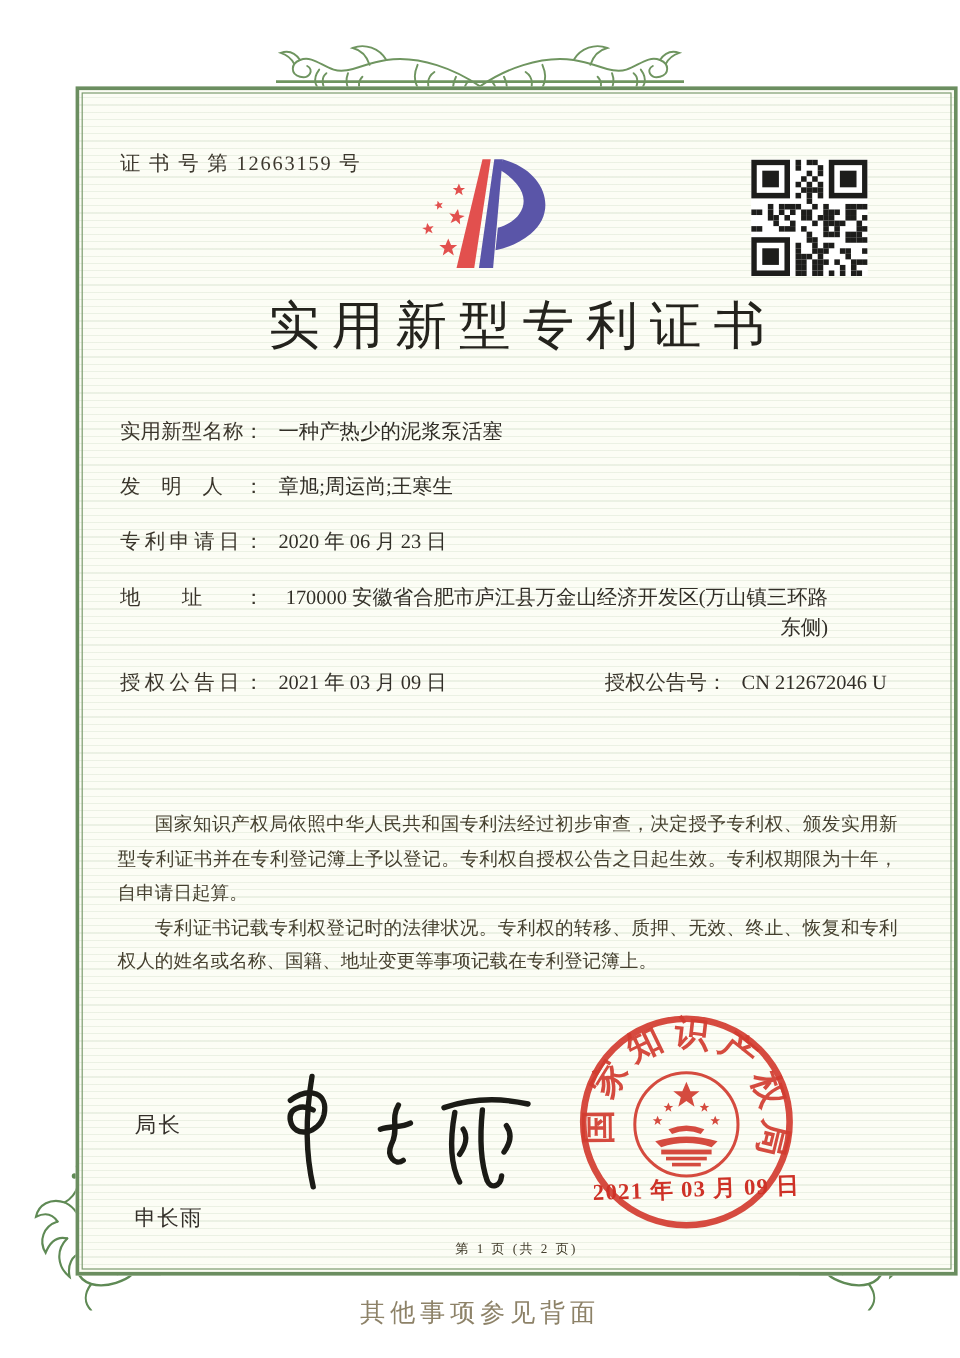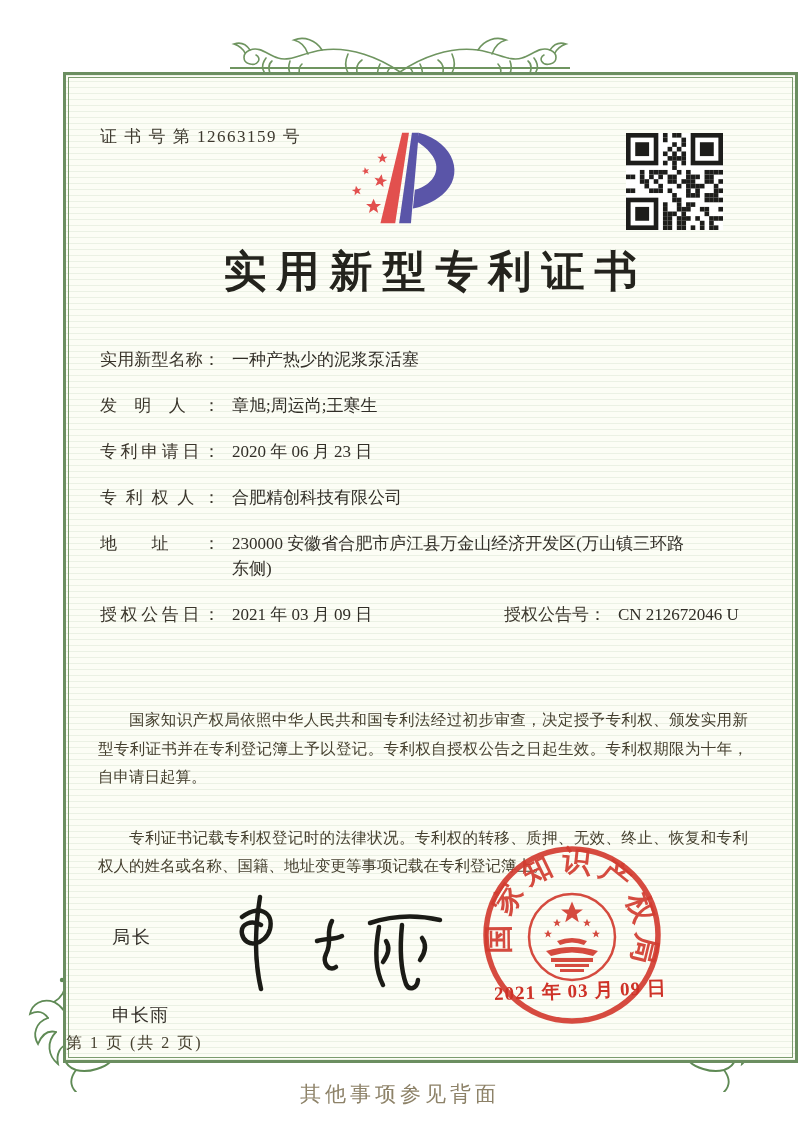--- a/index.html
+++ b/index.html
@@ -18,51 +18,51 @@
   }
   .frame::before { content:""; position:absolute; inset:2px; border:1px solid #7c9c6f; pointer-events:none; }
 
   .cert-no { position:absolute; left:34px; top:50px; font-size:17px; letter-spacing:1.5px; color:#3d382e; }
 
   .logo { position:absolute; left:266px; top:44px; width:150px; height:118px; }
   .qr   { position:absolute; left:560px; top:58px; width:97px; height:97px; background:#fff; }
 
   .title {
     position:absolute; left:0; top:168px; width:100%; text-align:center;
-    font-size:43px; font-weight:700; letter-spacing:10px; text-indent:10px; color:#24231d;
+    font-size:43px; font-weight:400; letter-spacing:10px; text-indent:10px; color:#24231d;
   }
 
   .fields { position:absolute; left:34px; top:272px; width:616px; }
   .field-row { position:relative; margin-bottom:21px; font-size:17px; line-height:25px; color:#3a352b; }
   .flabel {
     display:inline-block; width:120px; vertical-align:top;
     text-align:justify; text-align-last:justify; color:#3a352b;
   }
-  .fvalue { display:inline-block; vertical-align:top; margin-left:12px; max-width:458px; color:#312e27; }
+  .fvalue { display:inline-block; vertical-align:top; margin-left:12px; max-width:458px; color:#312e27;text-align:right; }
   .pair2 { position:absolute; left:404px; top:0; white-space:nowrap; }
   .pair2 .flabel { width:102px;font-family:Liberation Serif, serif; }
 
   .paragraphs {
     position:absolute; left:32px; top:599px; width:650px;
     font-size:15.5px; line-height:28.5px; color:#45402f; text-align:justify;
   }
-  .paragraphs p { text-indent:2em;margin-top:32px; }
+  .paragraphs p { text-indent:2em; }
 
   .sig-label { position:absolute; left:46px; top:850px; font-size:18px; color:#34302a; letter-spacing:2px; }
   .sig-name  { position:absolute; left:46px; top:928px; font-size:18px; color:#34302a; letter-spacing:1px; }
   .signature { position:absolute; left:148px; top:808px; width:250px; height:125px; }
 
   .seal { position:absolute; left:410px; top:764px; width:192px; height:192px; }
   .seal-date {
     position:absolute; left:428px; top:903px; font-size:19px; font-weight:700;
     color:#ce3227; letter-spacing:1px; transform:rotate(-2deg); white-space:nowrap;
   }
 
-  .page-footer { position:absolute; left:0; top:958px; width:100%; 
-    font-size:16px; letter-spacing:2px; color:#45402f; }
+  .page-footer { position:absolute; left:0; top:958px; width:100%; text-align:center;
+    font-size:11px; letter-spacing:2px; color:#45402f; }
 
   .back-note { position:absolute; left:0; top:1080px; width:100%; text-align:center;
     font-size:21px; letter-spacing:4px; color:#8d8268; }
 
   .orn-top { position:absolute; left:230px; top:28px; width:340px; height:62px; }
   .orn-bl  { position:absolute; left:12px;  top:970px; width:122px; height:122px; }
   .orn-br  { position:absolute; left:666px; top:970px; width:122px; height:122px; transform:scaleX(-1); }
 </style>
 </head>
 <body>
@@ -275,24 +275,21 @@
       <div class="field-row">
         <span class="flabel">实用新型名称：</span><span class="fvalue">一种产热少的泥浆泵活塞</span>
       </div>
       <div class="field-row">
         <span class="flabel">发明人：</span><span class="fvalue">章旭;周运尚;王寒生</span>
       </div>
       <div class="field-row">
         <span class="flabel">专利申请日：</span><span class="fvalue">2020 年 06 月 23 日</span>
       </div>
       <div class="field-row">
-        <span class="flabel">专利权人：</span><span class="fvalue">合肥精创科技有限公司</span>
-      </div>
-      <div class="field-row">
-        <span class="flabel">地址：</span><span class="fvalue">230000 安徽省合肥市庐江县万金山经济开发区(万山镇三环路东侧)</span>
+        <span class="flabel">地址：</span><span class="fvalue">170000 安徽省合肥市庐江县万金山经济开发区(万山镇三环路东侧)</span>
       </div>
       <div class="field-row">
         <span class="flabel">授权公告日：</span><span class="fvalue">2021 年 03 月 09 日</span>
         <span class="pair2">
           <span class="flabel">授权公告号：</span><span class="fvalue">CN 212672046 U</span>
         </span>
       </div>
     </div>
 
     <div class="paragraphs">

